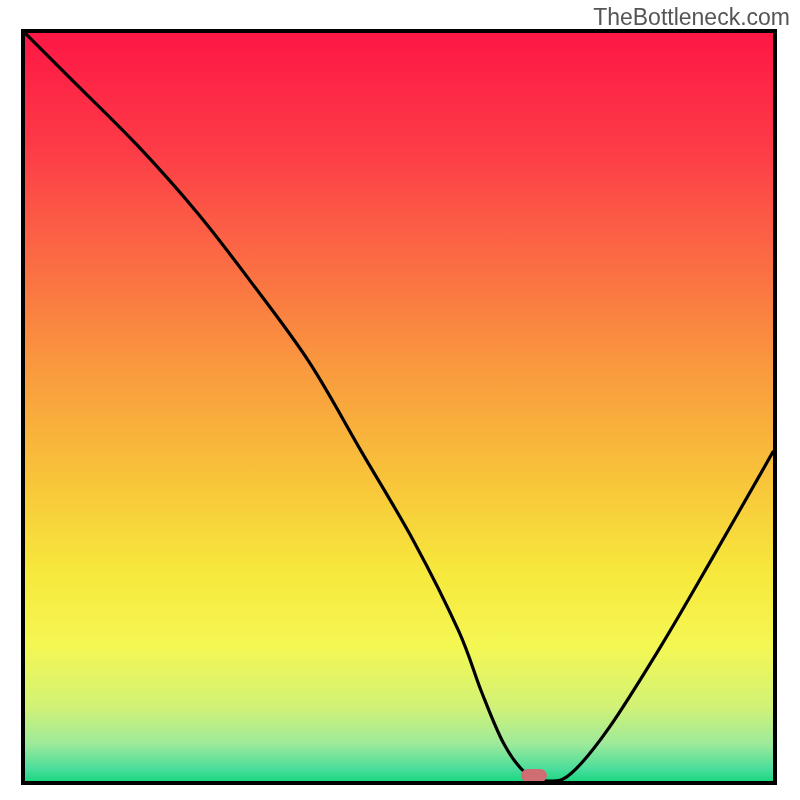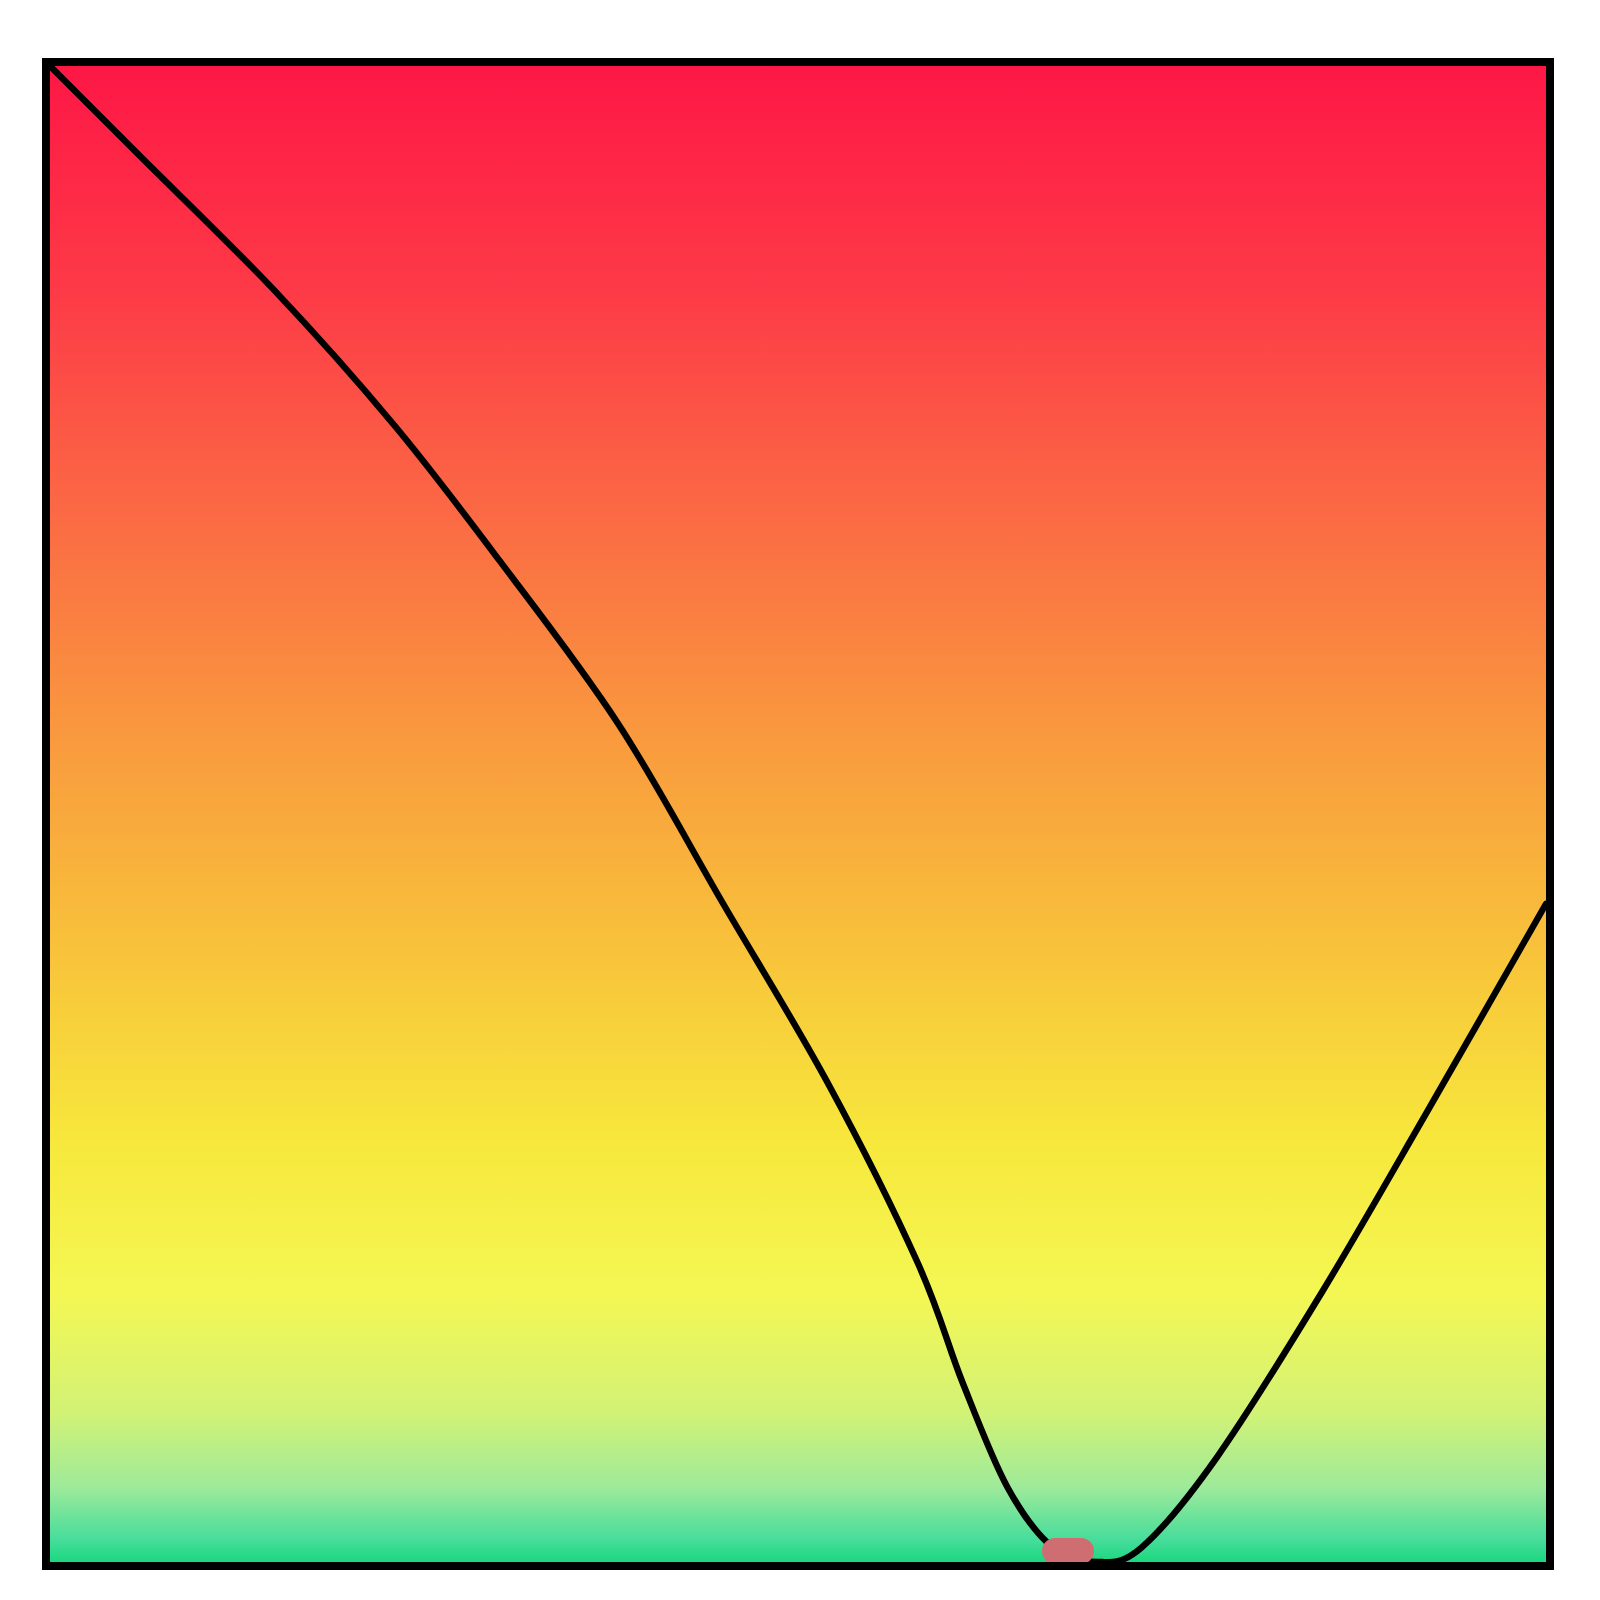--- a/index.html
+++ b/index.html
@@ -46,20 +46,21 @@
     position: absolute;
     border-radius: 9px;
     background: #ce6d72;
   }
 </style>
 </head>
 <body>
 
 <div class="container">
 
+  <div class="watermark">TheBottleneck.com</div>
 
   <div class="chart-frame">
 
     <svg class="gradient-bg" viewBox="0 0 748 748" preserveAspectRatio="none">
       <defs>
         <linearGradient id="bg-grad" x1="0" y1="0" x2="0" y2="1">
             <stop offset="0.00%" stop-color="#fd1745"></stop>
             <stop offset="15.00%" stop-color="#fd3a47"></stop>
             <stop offset="30.00%" stop-color="#fb6a44"></stop>
             <stop offset="45.00%" stop-color="#f99a3e"></stop>

